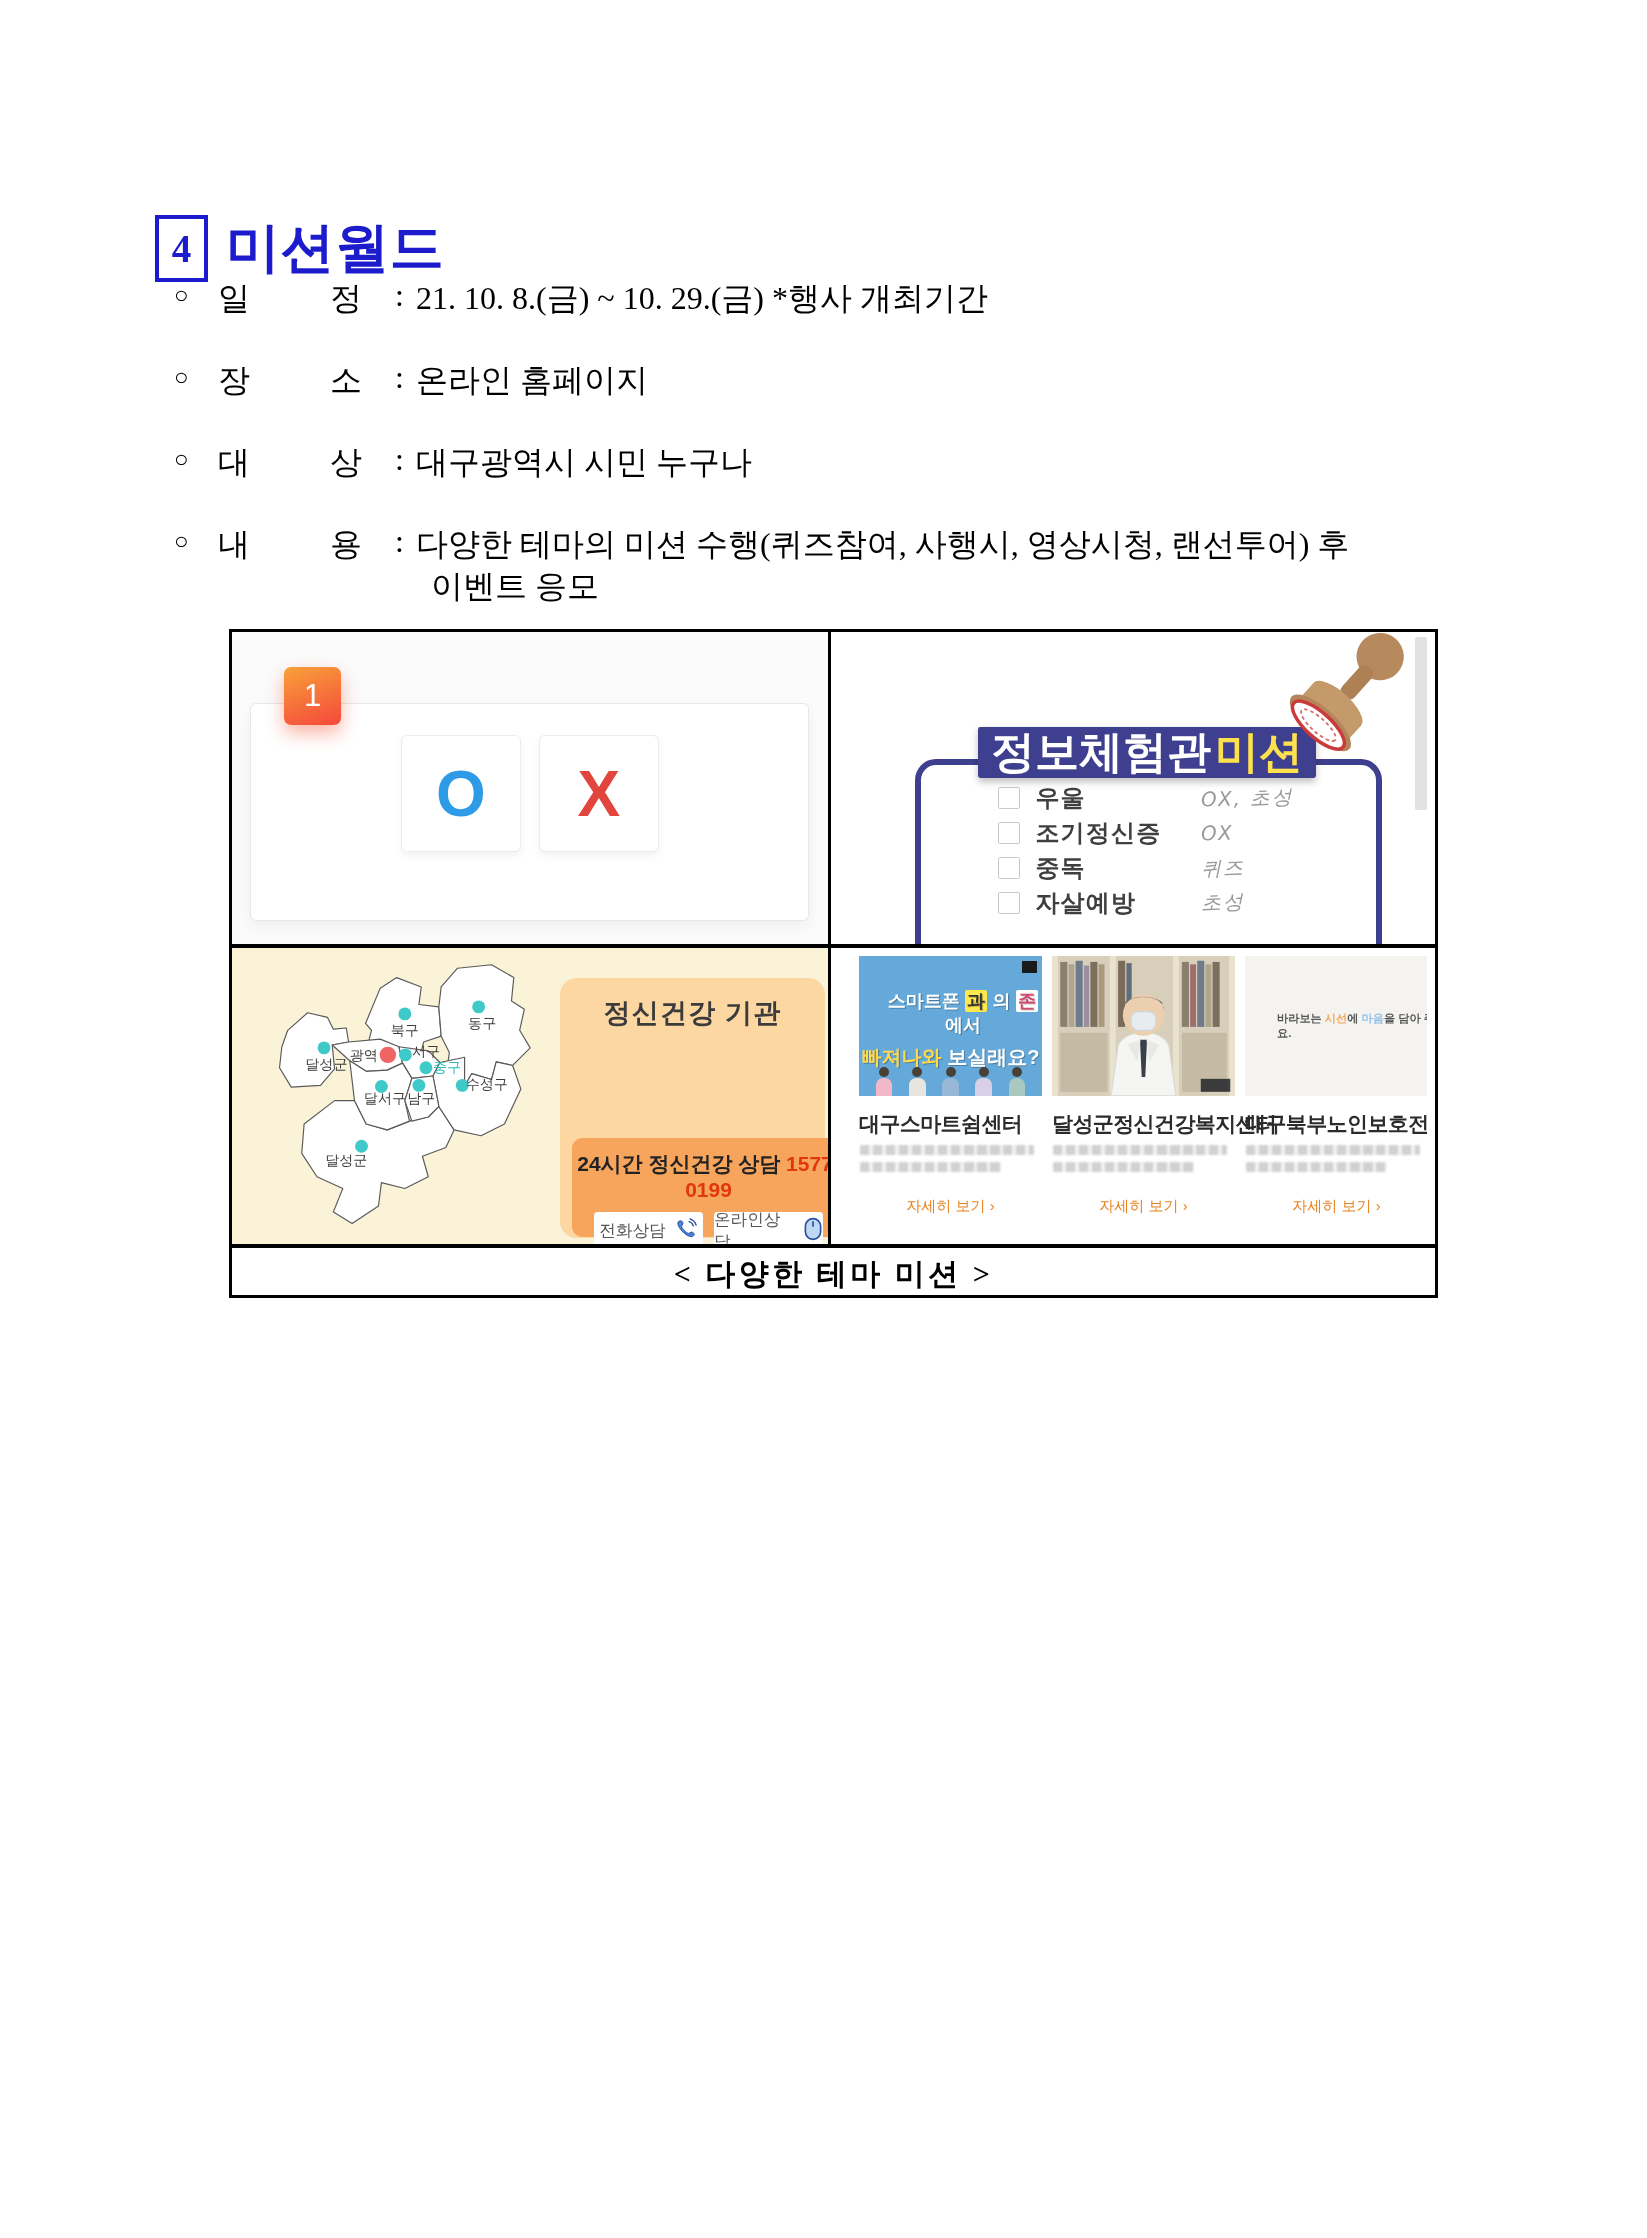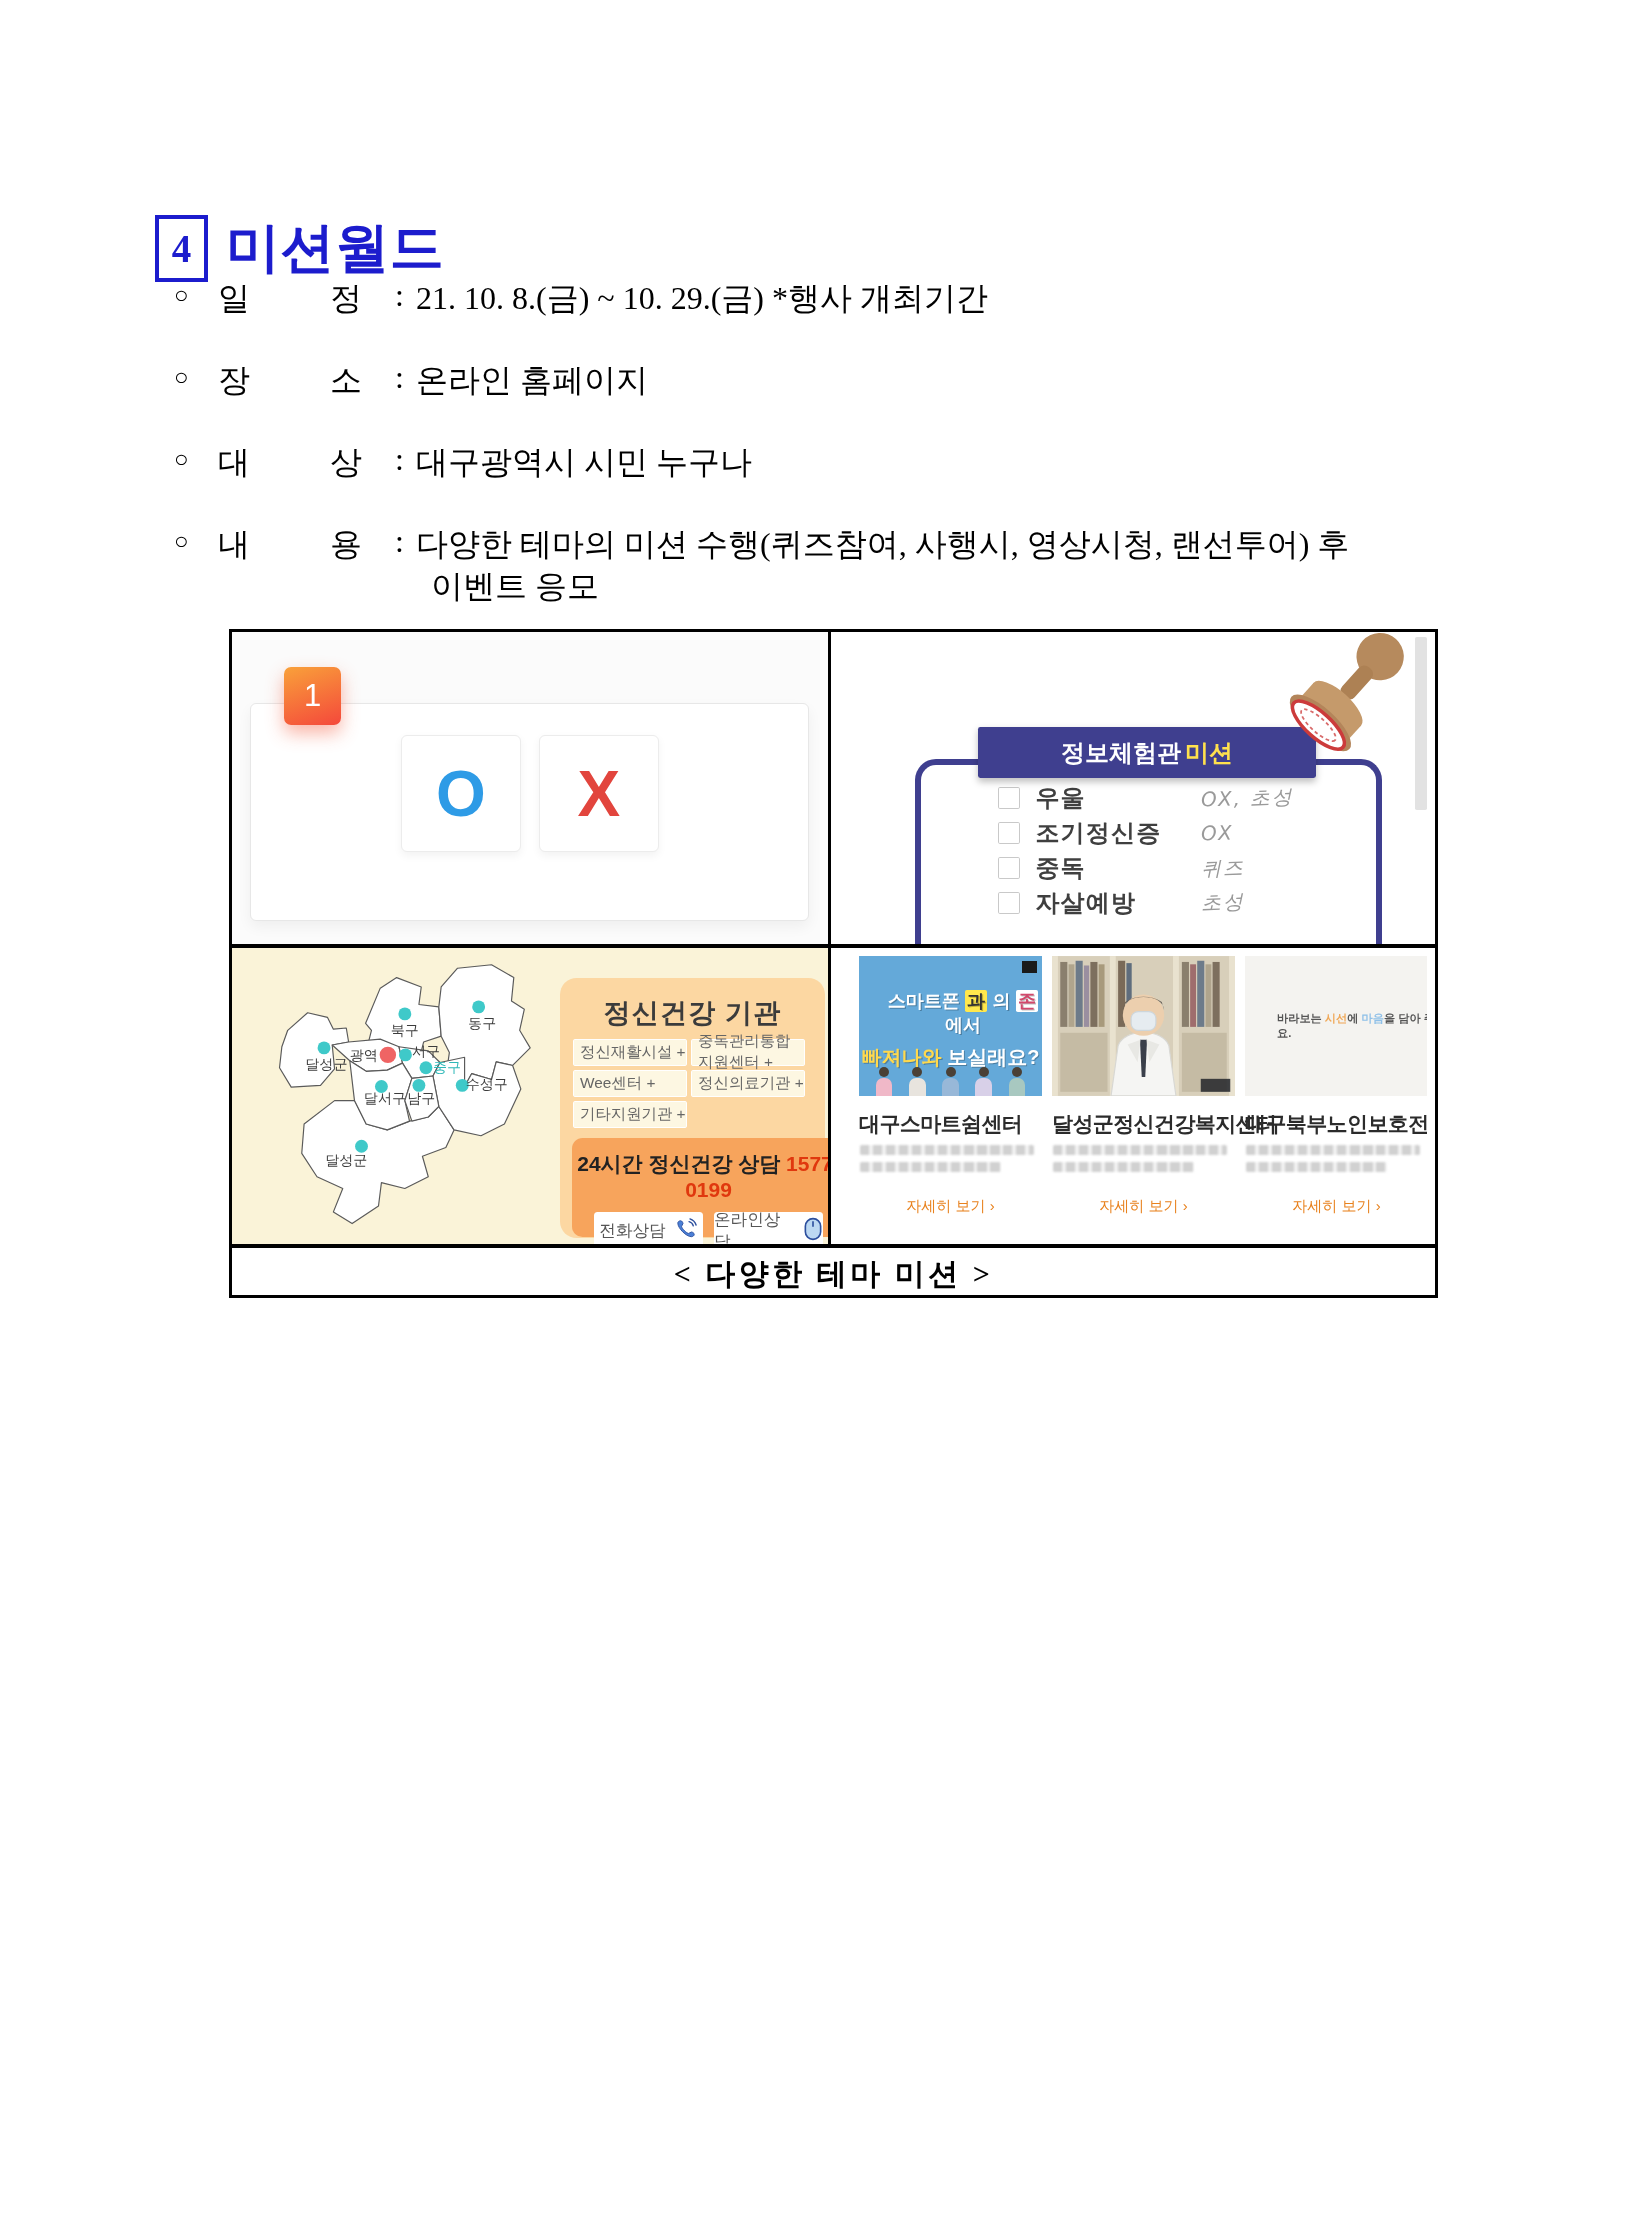--- a/index.html
+++ b/index.html
@@ -36,21 +36,21 @@
   .quiz-badge{position:absolute;left:52px;top:35px;width:57px;height:58px;border-radius:7px;background:linear-gradient(160deg,#f9a13a,#f4483b);box-shadow:0 8.3px 18px rgba(244,90,60,.45);color:#fff;font-size:31px;display:flex;align-items:center;justify-content:center;z-index:2;}
   .quiz-question{margin-top:44px;text-align:center;font-size:19.5px;color:#595959;letter-spacing:0.6px;}
   .quiz-options{display:flex;justify-content:center;gap:18px;margin-top:31px;}
   .quiz-btn{width:118px;height:115px;background:#fff;border:1.2px solid #ececec;border-radius:6px;box-shadow:0 3.5px 8.3px rgba(0,0,0,.05);display:flex;align-items:center;justify-content:center;font-size:64px;font-weight:bold;}
   .opt-o{color:#2e9be6;}
   .opt-x{color:#e2453d;}
 
   
   .q2{background:#ffffff;}
   .mission-box{position:absolute;left:84px;top:127px;width:455px;height:213px;border:6px solid #3f3f8f;border-bottom:none;border-radius:21px 21px 0 0;}
-  .mission-header{position:absolute;left:147px;top:95px;width:338px;height:51px;background:#3f3f8f;border-radius:2.4px;display:flex;align-items:center;justify-content:center;gap:4px;font-size:24px;font-weight:bold;box-shadow:0 3.5px 7px rgba(0,0,0,.25);z-index:3;}
+  .mission-header{position:absolute;left:147px;top:95px;width:338px;height:51px;background:#3f3f8f;border-radius:2.4px;display:flex;align-items:center;justify-content:center;gap:4px;font-size:44px;font-weight:bold;box-shadow:0 3.5px 7px rgba(0,0,0,.25);z-index:3;}
   .mh-white{color:#ffffff;}
   .mh-yellow{color:#ffe14d;}
   .mission-rows{position:absolute;left:167px;top:155px;z-index:2;}
   .mission-row{display:flex;align-items:center;height:22.5px;margin-bottom:12.4px;}
   .mcheck{width:20px;height:20px;border:1.8px solid #c9c9c9;background:#fff;border-radius:1.8px;}
   .mlabel{margin-left:15.4px;width:166px;font-size:24px;font-weight:600;color:#3f3f3f;letter-spacing:1.2px;}
   .mnote{font-family:"DejaVu Sans",sans-serif;font-style:italic;font-size:20px;color:#9a9a9a;letter-spacing:1.8px;transform:rotate(-2deg);}
   .stamp{position:absolute;left:383px;top:0px;z-index:4;}
   .q2-scrollbar{position:absolute;right:0;top:4.7px;width:12px;height:173px;background:#e2e2e2;border-radius:1.8px;z-index:5;}
 
@@ -228,27 +228,20 @@
           <text x="344" y="203" fill="#2fb8b8">중구</text>
           <text x="238" y="256">달서구</text>
           <text x="300" y="256">남구</text>
           <text x="412" y="232">수성구</text>
           <text x="172" y="362">달성군</text>
         </g>
       </svg>
 
       <div class="org-panel">
         <div class="org-title">정신건강 기관</div>
-        <div class="org-grid">
-          <button class="org-btn">정신재활시설 +</button>
-          <button class="org-btn">중독관리통합지원센터 +</button>
-          <button class="org-btn">Wee센터 +</button>
-          <button class="org-btn">정신의료기관 +</button>
-          <button class="org-btn">기타지원기관 +</button>
-        </div>
         <div class="hotline">
           <div class="hot-text">
             <span>24시간 정신건강 상담</span>
             <span class="hot-num">1577-0199</span>
           </div>
           <div class="hot-btns">
             <div class="hot-btn">
               <span>전화상담</span>
               <span>
                 <svg width="22.5" height="22.5" viewBox="0 0 48 48" fill="none">

